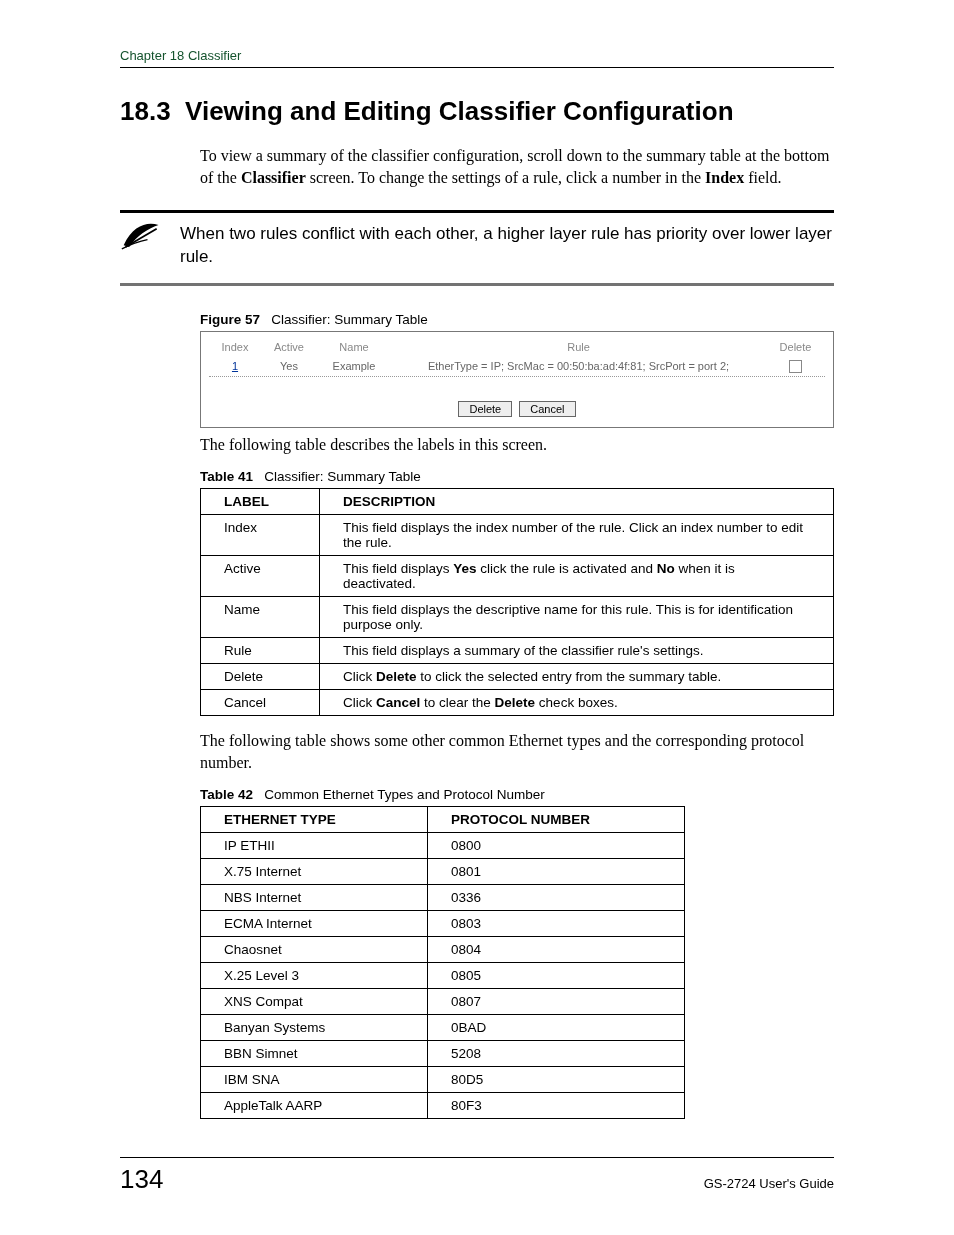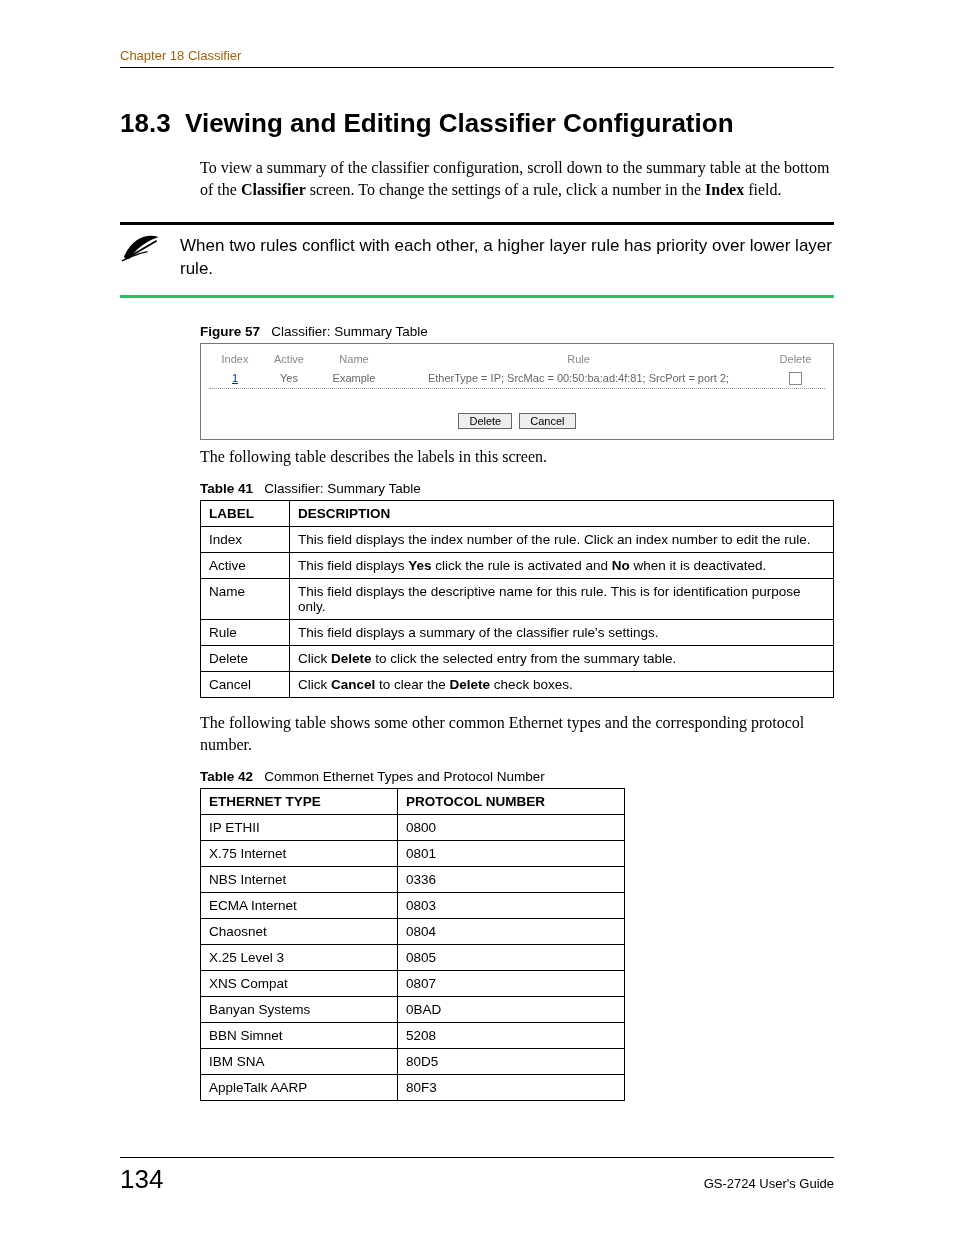--- a/index.html
+++ b/index.html
@@ -12,42 +12,42 @@
   }
   .page {
     padding: 48px 120px 40px 120px;
     box-sizing: border-box;
     position: relative;
     min-height: 1235px;
   }
   .running-header {
     font-family: Arial, Helvetica, sans-serif;
     font-size: 13px;
-    color: #a16207;
+    color: #14532d;
     border-bottom: 1px solid #000;
     padding-bottom: 4px;
-    margin-bottom: 40px;
+    margin-bottom: 28px;
   }
   h2.section-title {
     font-family: Arial, Helvetica, sans-serif;
     font-weight: bold;
     font-size: 26px;
     margin: 0 0 18px 0;
   }
   .body-indent {
     margin-left: 80px;
   }
   p.body {
     font-size: 16px;
     line-height: 1.35;
     margin: 0 0 14px 0;
   }
   .note-block {
     border-top: 3px solid #000;
-    border-bottom: 3px solid #22c55e;
+    border-bottom: 3px solid #737373;
     margin: 22px 0 26px 0;
     padding: 10px 0 14px 0;
     display: flex;
     align-items: flex-start;
     gap: 16px;
   }
   .note-icon {
     width: 44px;
     flex: 0 0 44px;
     margin-top: -4px;
@@ -101,21 +101,21 @@
     margin: 0 2px;
   }
   table.doc-table {
     border-collapse: collapse;
     font-family: Arial, Helvetica, sans-serif;
     font-size: 13.5px;
     margin-bottom: 14px;
   }
   table.doc-table th, table.doc-table td {
     border: 1px solid #000;
-    padding: 5px 8px;
+    padding: 5px 23px;
     text-align: left;
     vertical-align: top;
   }
   table.doc-table th {
     font-weight: bold;
   }
   .t41 { width: 100%; }
   .t41 .c1 { width: 72px; }
   .t42 .c1 { width: 180px; }
   .t42 .c2 { width: 210px; }

